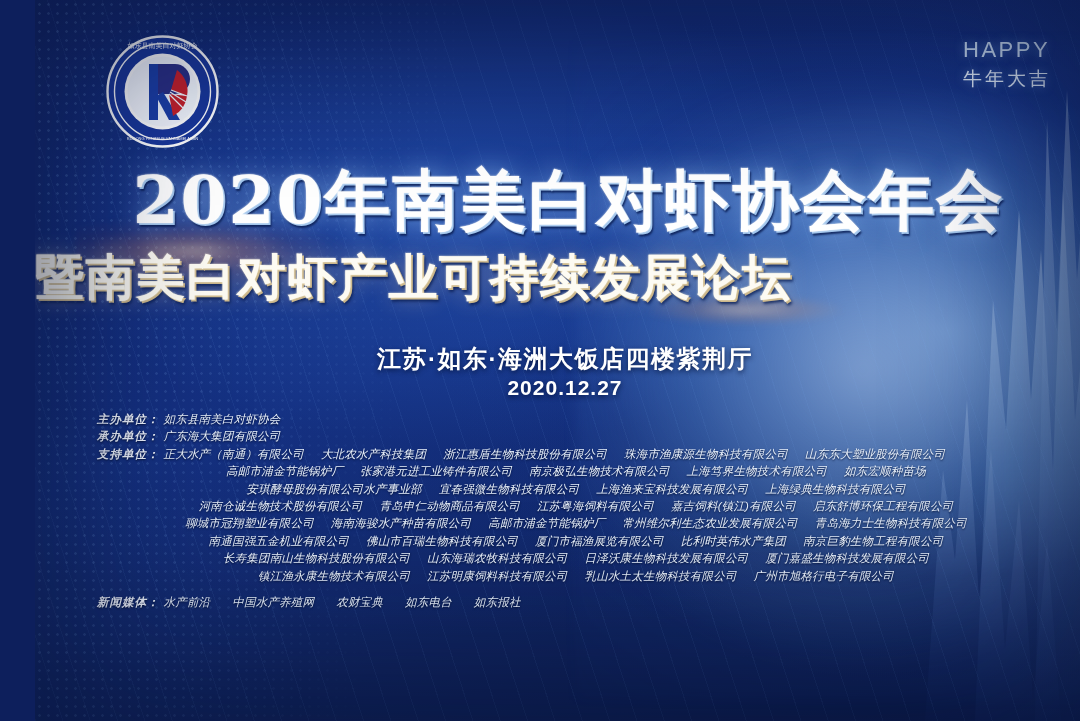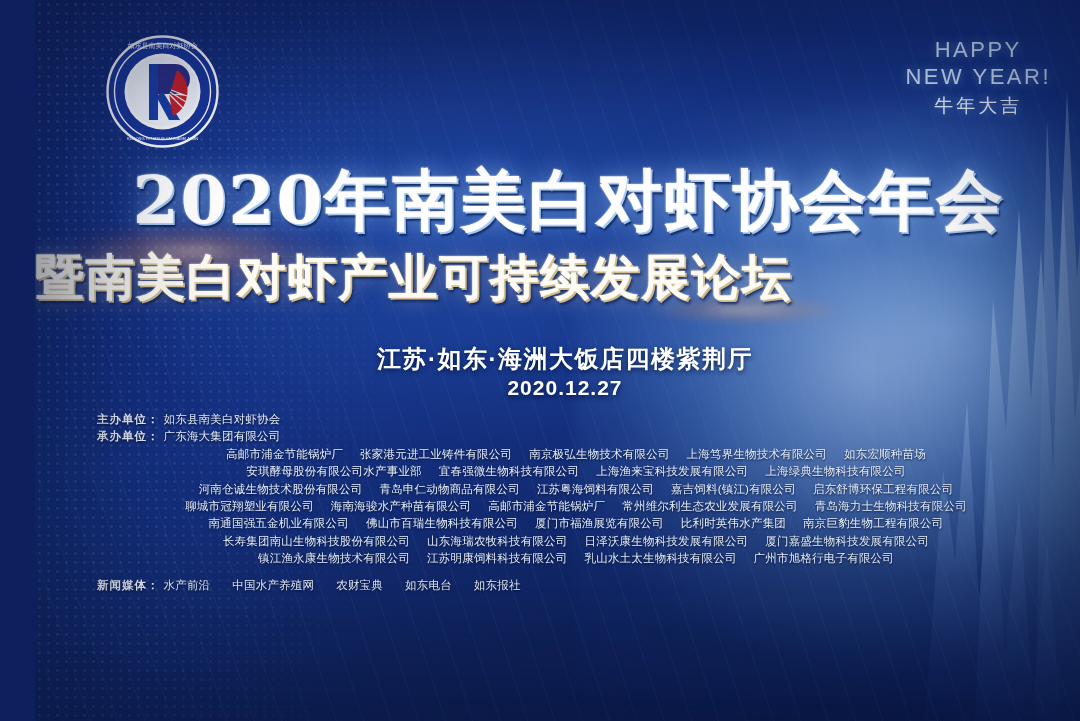--- a/index.html
+++ b/index.html
@@ -55,21 +55,21 @@
     position:absolute; inset:0; pointer-events:none;
     box-shadow:inset 0 0 150px 40px rgba(5,14,45,0.55);
   }
 
   
   #logo { position:absolute; left:70px; top:34px; width:115px; height:115px; }
   #logo svg { display:block; }
 
   
   #hny {
-    position:absolute; right:44px; top:36px; text-align:center;
+    position:absolute; right:44px; top:36px; text-align:left;
     color:#cfe2f8; letter-spacing:2.5px;
     text-shadow:0 0 10px rgba(150,200,255,.55);
   }
   #hny .l1 { font-size:22px; line-height:27px; font-weight:400; }
   #hny .l2 { font-size:22px; line-height:27px; font-weight:400; }
   #hny .l3 { font-size:19px; line-height:27px; letter-spacing:3px; margin-top:2px; color:#e3eefc; }
 
   
   #title-main {
     position:absolute; left:0; right:0; top:163px; text-align:center;
@@ -108,20 +108,21 @@
     font-weight:700;
     text-shadow:0 2px 5px rgba(5,20,60,.85);
   }
 
   
   #sponsors {
     position:absolute; left:62px; top:411px; width:958px;
     color:#e9f1fb; font-size:11.5px; line-height:17.4px;
     text-shadow:0 1px 2px rgba(4,16,50,.95);
     letter-spacing:.2px;
+    font-style:italic;
   }
   .srow { display:flex; align-items:baseline; white-space:nowrap; }
   .srow.center { justify-content:center;align-items:flex-end; }
   .slabel {
     flex:0 0 auto; font-weight:700; letter-spacing:1px;
     color:#f2f7ff; margin-right:4px;
   }
   .sitems { flex:1 1 auto; }
   .sitem { margin-right:17px; }
   .sitem:last-child { margin-right:0; }
@@ -171,21 +172,20 @@
       <path d="M66 56 L82 62" stroke="#f4f8ff" stroke-width="1.2"></path>
       <path d="M64 60 L78 74" stroke="#f4f8ff" stroke-width="1.2"></path>
       <path d="M65 58 L81 68" stroke="#f4f8ff" stroke-width="1.2"></path>
       <text x="57.5" y="14" text-anchor="middle" fill="#ffffff" font-size="7" font-family="'DejaVu Sans',sans-serif">如东县南美白对虾协会</text>
       <text x="57.5" y="106" text-anchor="middle" fill="#ffffff" font-size="4" font-family="'Liberation Sans',sans-serif">RUDONG PENAEUS VANNAMEI ASSN</text>
     </svg>
   </div>
 
   <div id="hny">
     <div class="l1">HAPPY</div>
-    <div class="l2">NEW YEAR!</div>
     <div class="l3">牛年大吉</div>
   </div>
 
   <div id="title-main">2020年南美白对虾协会年会</div>
   <div id="title-sub">暨南美白对虾产业可持续发展论坛</div>
 
   <div id="venue">江苏·如东·海洲大饭店四楼紫荆厅</div>
   <div id="date">2020.12.27</div>
 
   <div id="sponsors">
@@ -194,20 +194,24 @@
       <span class="slabel">主办单位：</span>
       <span class="sitems"><span class="sitem">如东县南美白对虾协会</span></span>
     </div>
 
     <div class="srow">
       <span class="slabel">承办单位：</span>
       <span class="sitems"><span class="sitem">广东海大集团有限公司</span></span>
     </div>
 
 
+    <div class="srow">
+      <span class="slabel">支持单位：</span>
+      <span class="sitems"><span class="sitem">正大水产（南通）有限公司</span><span class="sitem">大北农水产科技集团</span><span class="sitem">浙江惠盾生物科技股份有限公司</span><span class="sitem">珠海市渔康源生物科技有限公司</span><span class="sitem">山东东大塑业股份有限公司</span></span>
+    </div>
 
     <div id="supporter-extra-rows">
         <div class="srow center">
           <span class="sitems" style="flex: 0 0 auto;"><span class="sitem">高邮市浦金节能锅炉厂</span><span class="sitem">张家港元进工业铸件有限公司</span><span class="sitem">南京极弘生物技术有限公司</span><span class="sitem">上海笃界生物技术有限公司</span><span class="sitem">如东宏顺种苗场</span></span>
         </div>
         <div class="srow center">
           <span class="sitems" style="flex: 0 0 auto;"><span class="sitem">安琪酵母股份有限公司水产事业部</span><span class="sitem">宜春强微生物科技有限公司</span><span class="sitem">上海渔来宝科技发展有限公司</span><span class="sitem">上海绿典生物科技有限公司</span></span>
         </div>
         <div class="srow center">
           <span class="sitems" style="flex: 0 0 auto;"><span class="sitem">河南仓诚生物技术股份有限公司</span><span class="sitem">青岛申仁动物商品有限公司</span><span class="sitem">江苏粤海饲料有限公司</span><span class="sitem">嘉吉饲料(镇江)有限公司</span><span class="sitem">启东舒博环保工程有限公司</span></span>

